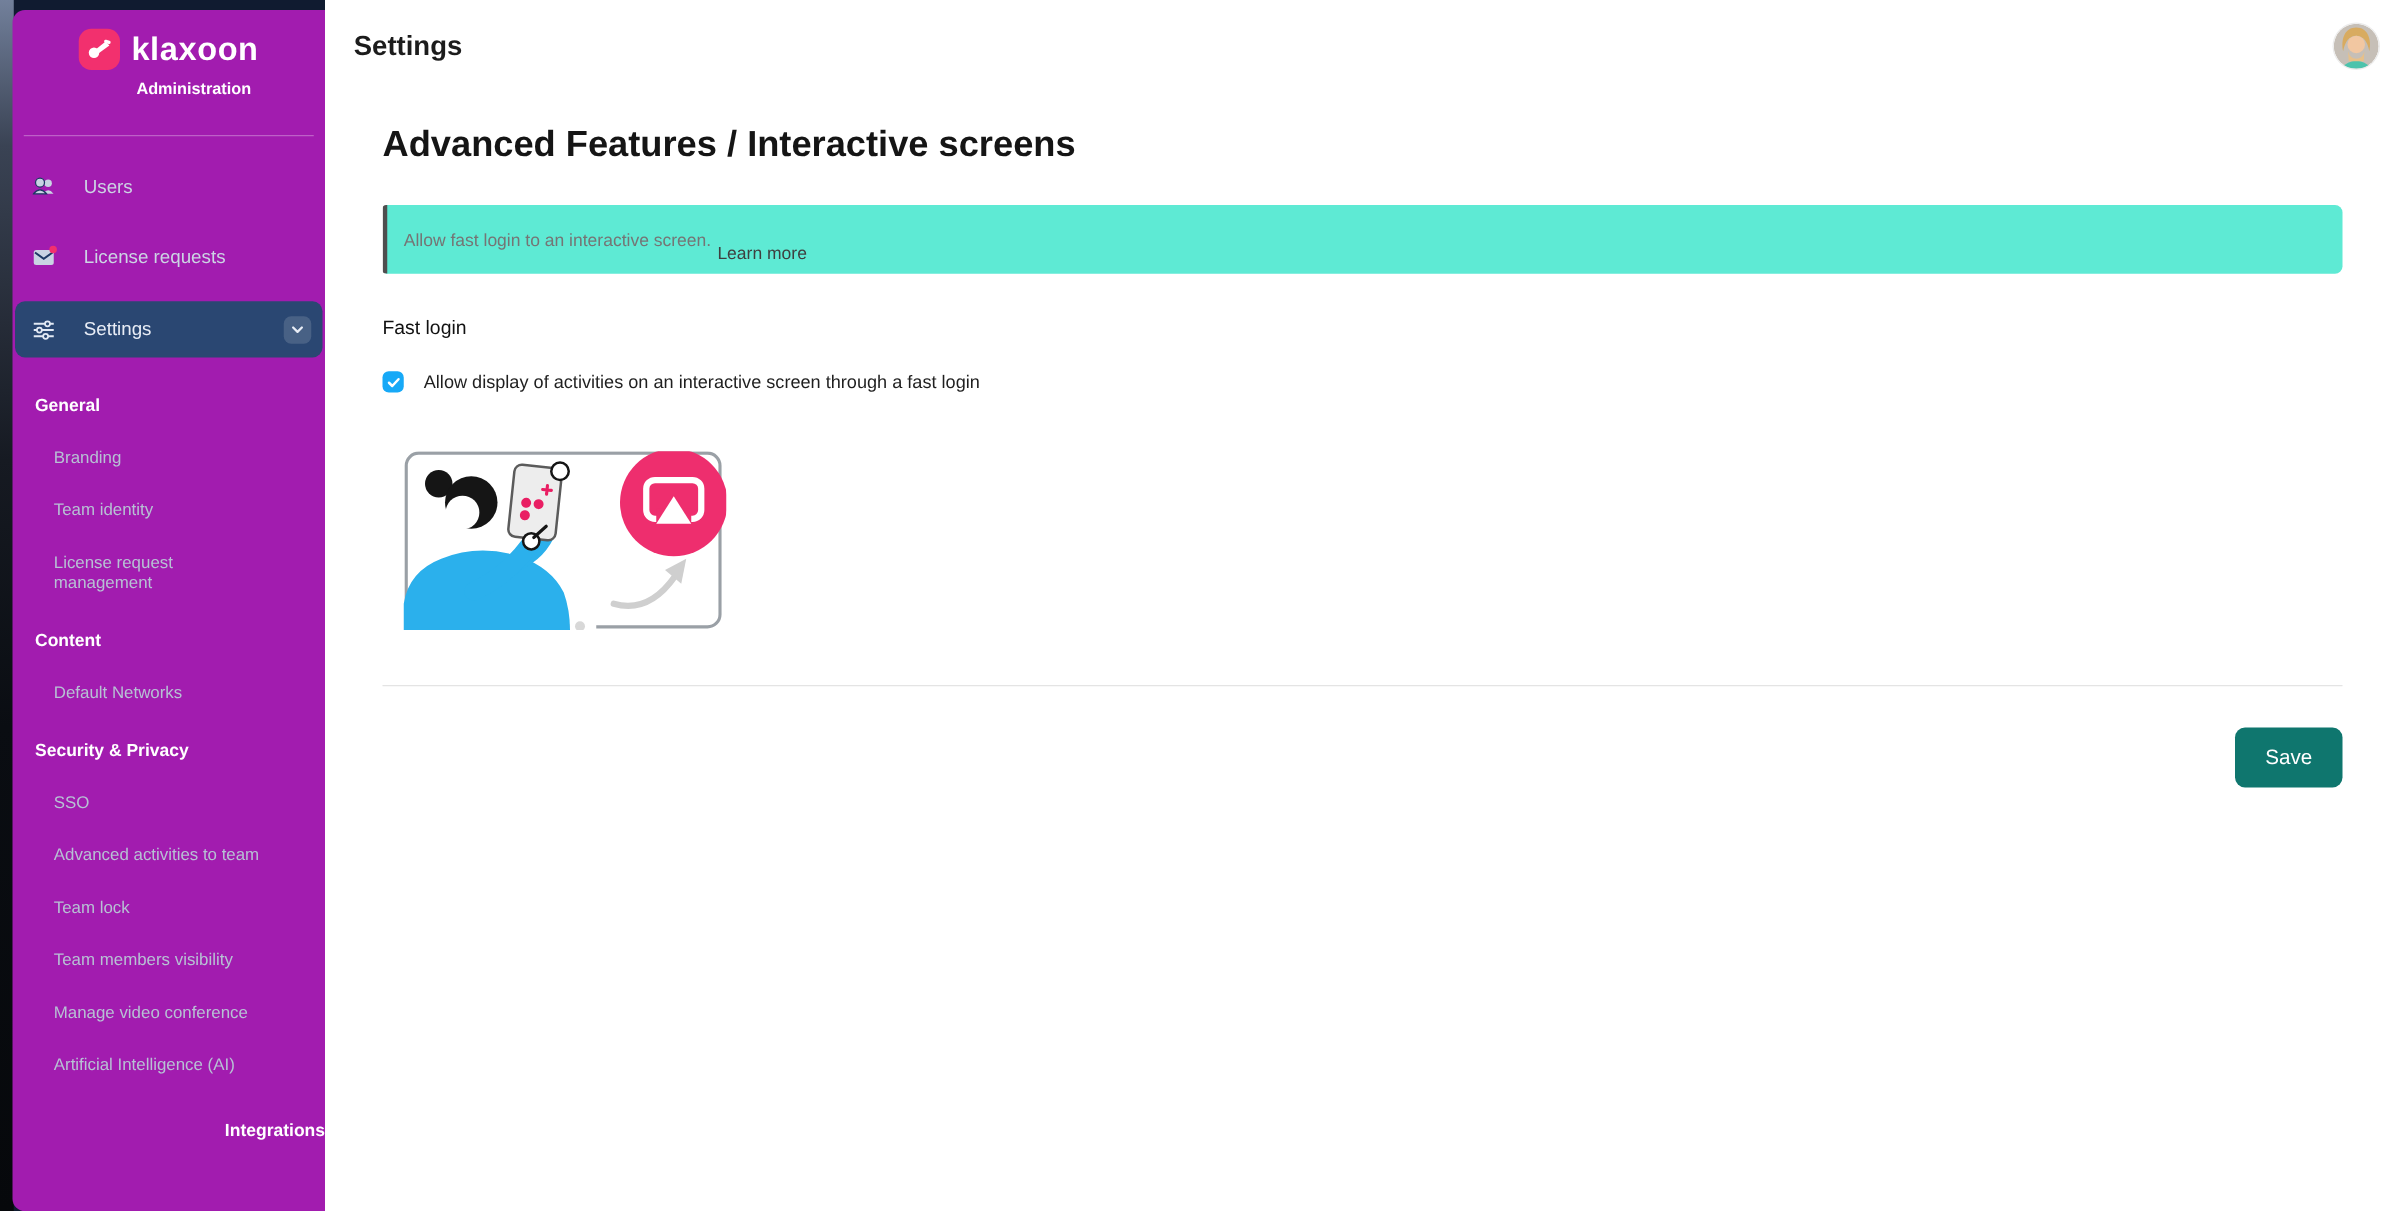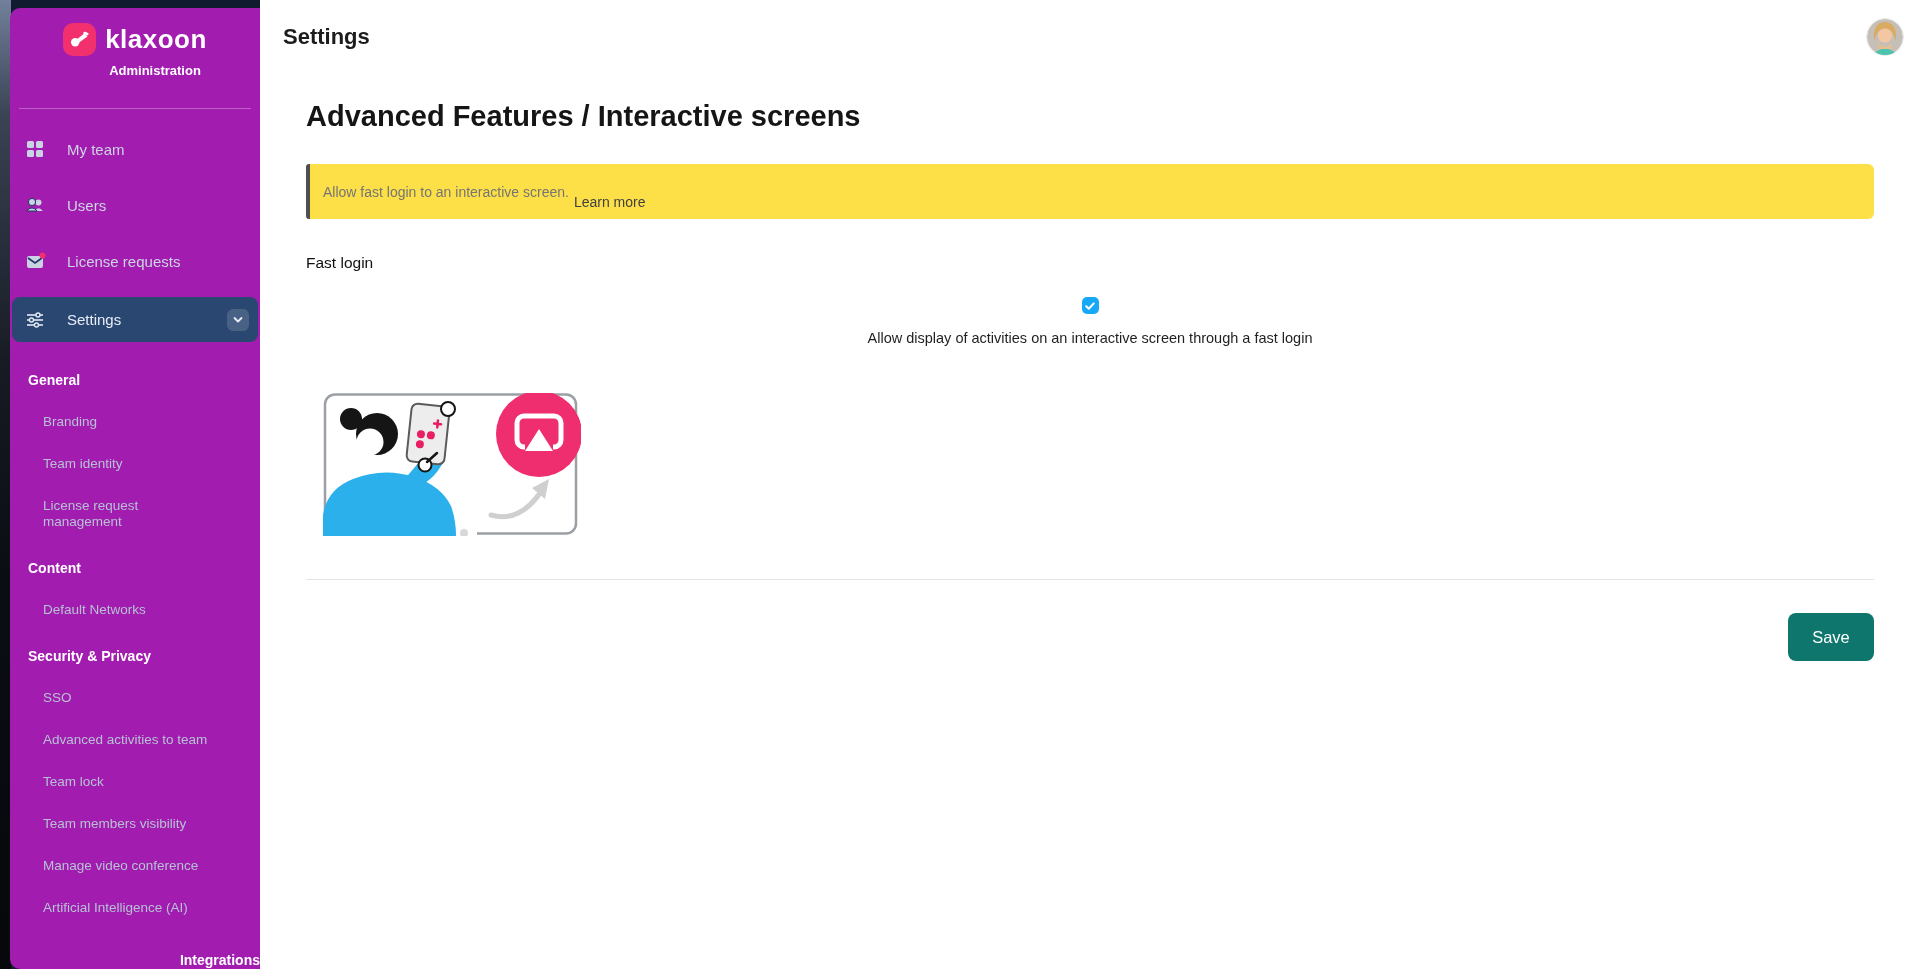--- a/index.html
+++ b/index.html
@@ -60,27 +60,27 @@
   .main { position:absolute; left:260px; top:0; width:1660px; height:969px; background:#ffffff; }
   .topbar { position:relative; height:74px; }
   .topbar h1 { position:absolute; left:23px; top:24px; font-size:22px; font-weight:bold; color:#1c1c1c; }
   .avatar {
     position:absolute; right:17px; top:19px; width:36px; height:36px; border-radius:50%;
     overflow:hidden; cursor:pointer; box-shadow:0 0 0 1px rgba(0,0,0,.08);
   }
   .content { padding:0 46px; }
   .page-title { font-size:29px; font-weight:bold; color:#151515; margin-top:26px; }
   .banner {
-    margin-top:31px; height:55px; background:#fde047; border-radius:3px 6px 6px 3px;
+    margin-top:31px; height:55px; background:#5eead4; border-radius:3px 6px 6px 3px;
     border-left:4px solid #4f4f4f; display:flex; align-items:center; padding-left:13px;
     font-size:14px; color:#757575;
   }
   .banner a { color:#3f3f3f; margin-left:5px; cursor:pointer;margin-top:20px; }
   .fast-login-h { margin-top:35px; font-size:15.5px; font-weight:normal; color:#111; }
-  .check-row { margin-top:25px; display:flex; align-items:center; gap:16px;flex-direction:column; }
+  .check-row { margin-top:25px; display:flex; align-items:center; gap:16px; }
   .checkbox {
     width:17px; height:17px; border-radius:5px; background:#17a9f7;
     display:flex; align-items:center; justify-content:center; cursor:pointer; flex:0 0 auto;
   }
   .check-label { font-size:14.5px; color:#1f1f1f; }
   .illus { margin-top:47px; margin-left:15px; width:260px; height:143px; }
   .rule { border:none; border-top:1px solid #e4e4e4; margin-top:39px; }
   .save-row { display:flex; justify-content:flex-end; margin-top:33px; }
   .save-btn {
     width:86px; height:48px; border:none; border-radius:8px; background:#0f766e;
@@ -104,31 +104,20 @@
     </span>
     <span class="brand-name">klaxoon</span>
   </div>
   <div class="brand-sub">Administration</div>
   <hr class="side-divider">
 
   <ul class="nav">
     <li>
       <span class="nav-icon">
         <svg width="18" height="18" viewBox="0 0 18 18">
-          <rect x="1" y="1" width="7" height="7" rx="1.5" fill="#c9d3e3"></rect>
-          <rect x="10" y="1" width="7" height="7" rx="1.5" fill="#c9d3e3"></rect>
-          <rect x="1" y="10" width="7" height="7" rx="1.5" fill="#c9d3e3"></rect>
-          <rect x="10" y="10" width="7" height="7" rx="1.5" fill="#c9d3e3"></rect>
-        </svg>
-      </span>
-      <span>My team</span>
-    </li>
-    <li>
-      <span class="nav-icon">
-        <svg width="18" height="18" viewBox="0 0 18 18">
           <circle cx="12.5" cy="6.5" r="3" fill="#c9d3e3"></circle>
           <path d="M8.5 15 Q12.5 9.5 16.8 15 Z" fill="#c9d3e3"></path>
           <circle cx="6" cy="6" r="3.6" fill="#c9d3e3" stroke="#1d3964" stroke-width="1"></circle>
           <path d="M0.8 15 Q6 8.8 11.2 15 Z" fill="#c9d3e3" stroke="#1d3964" stroke-width="1"></path>
         </svg>
       </span>
       <span>Users</span>
     </li>
     <li>
       <span class="nav-icon">

